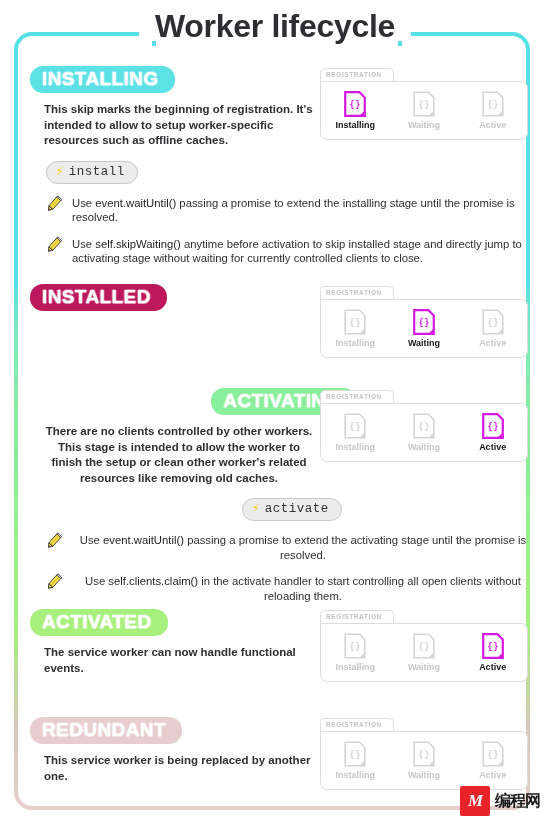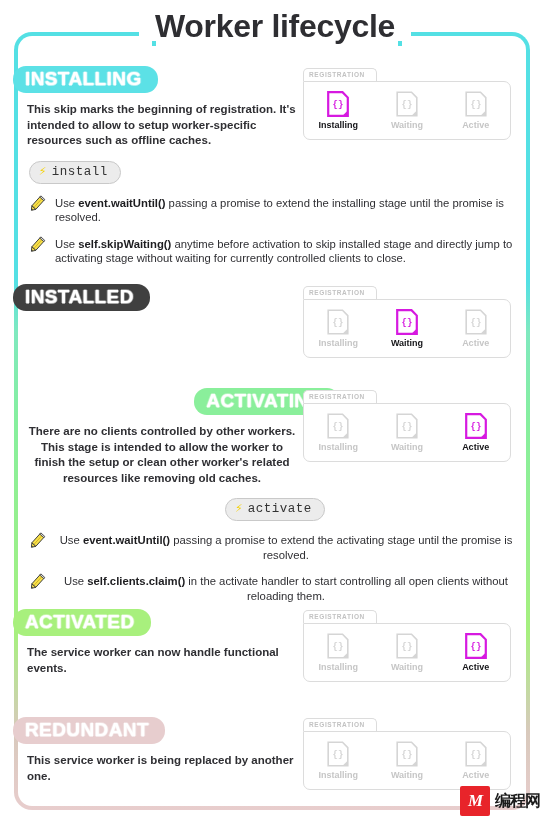--- a/index.html
+++ b/index.html
@@ -45,21 +45,21 @@
   }
   .notch-up-l,.notch-up-r{
     position:absolute;top:24px;width:10px;height:18px;z-index:5;
     border-top:4px solid #54e0e4;border-radius:8px 8px 0 0;
   }
   .notch-up-l{left:152px;border-left:4px solid #54e0e4;border-top-left-radius:9px;border-top-right-radius:0;}
   .notch-up-r{left:388px;border-right:4px solid #54e0e4;border-top-right-radius:9px;border-top-left-radius:0;}
 
   
   .content{
-    position:absolute;left:13px;top:36px;width:508px;height:770px;
+    position:absolute;left:30px;top:36px;width:508px;height:770px;
     z-index:3;
   }
 
   .section{position:relative;}
 
   .badge{
     display:inline-block;
     color:#ffffff;font-weight:bold;font-size:19px;letter-spacing:0.4px;
     padding:2px 16px 3px 12px;border-radius:13px;
     margin-left:0px;
@@ -82,21 +82,21 @@
   }
   .bolt{font-size:12px;color:#f5d20c;line-height:1;}
 
   .note{
     display:flex;gap:8px;align-items:flex-start;
     margin:10px 0 0 14px;max-width:490px;
   }
   .note-txt{
     font-size:11.3px;line-height:14.5px;color:#2f2f33;padding-top:2px;font-weight:500;
   }
-  .note-txt b{font-weight:bold;color:#1d1d20;}
+  .note-txt b{font-weight:normal;color:#1d1d20;}
 
   .pencil{flex:0 0 auto;width:20px;height:20px;}
 
   
   .reg{
     position:absolute;width:208px;height:72px;
   }
   .reg-tab{
     position:absolute;left:0;top:0;width:74px;height:13px;
     border:1.5px solid #dcdcdc;border-bottom:none;
@@ -198,21 +198,21 @@
     <path d="M1.2 1.2 H15.5 L20.8 6.6 V24.8 H1.2 Z" fill="none" stroke="#d5d5d5" stroke-width="1.6"></path>
     <path d="M15.5 24.8 L20.8 19.5 L20.8 24.8 Z" fill="#d5d5d5"></path>
     <text x="11" y="15.5" font-size="9" fill="#d5d5d5" text-anchor="middle" font-family="Liberation Mono, monospace" font-weight="bold">{}</text>
   </svg>
        <div class="reg-label">Active</div>
      </div>
         </div>
     </div>
     </div>
     <div class="section" style="position:absolute;left:0;top:248px;width:508px;">
-      <div class="badge" style="background:#404040">INSTALLED</div>
+      <div class="badge" style="background:#be185d">INSTALLED</div>
       
       
     </div>
     <div style="position:absolute;left:290px;top:250px;">
       <div class="reg">
       <div class="reg-tab">REGISTRATION</div>
       <div class="reg-box">
           <div class="reg-item ">
        <svg class="doc" viewBox="0 0 22 26">
     <path d="M1.2 1.2 H15.5 L20.8 6.6 V24.8 H1.2 Z" fill="none" stroke="#d5d5d5" stroke-width="1.6"></path>

